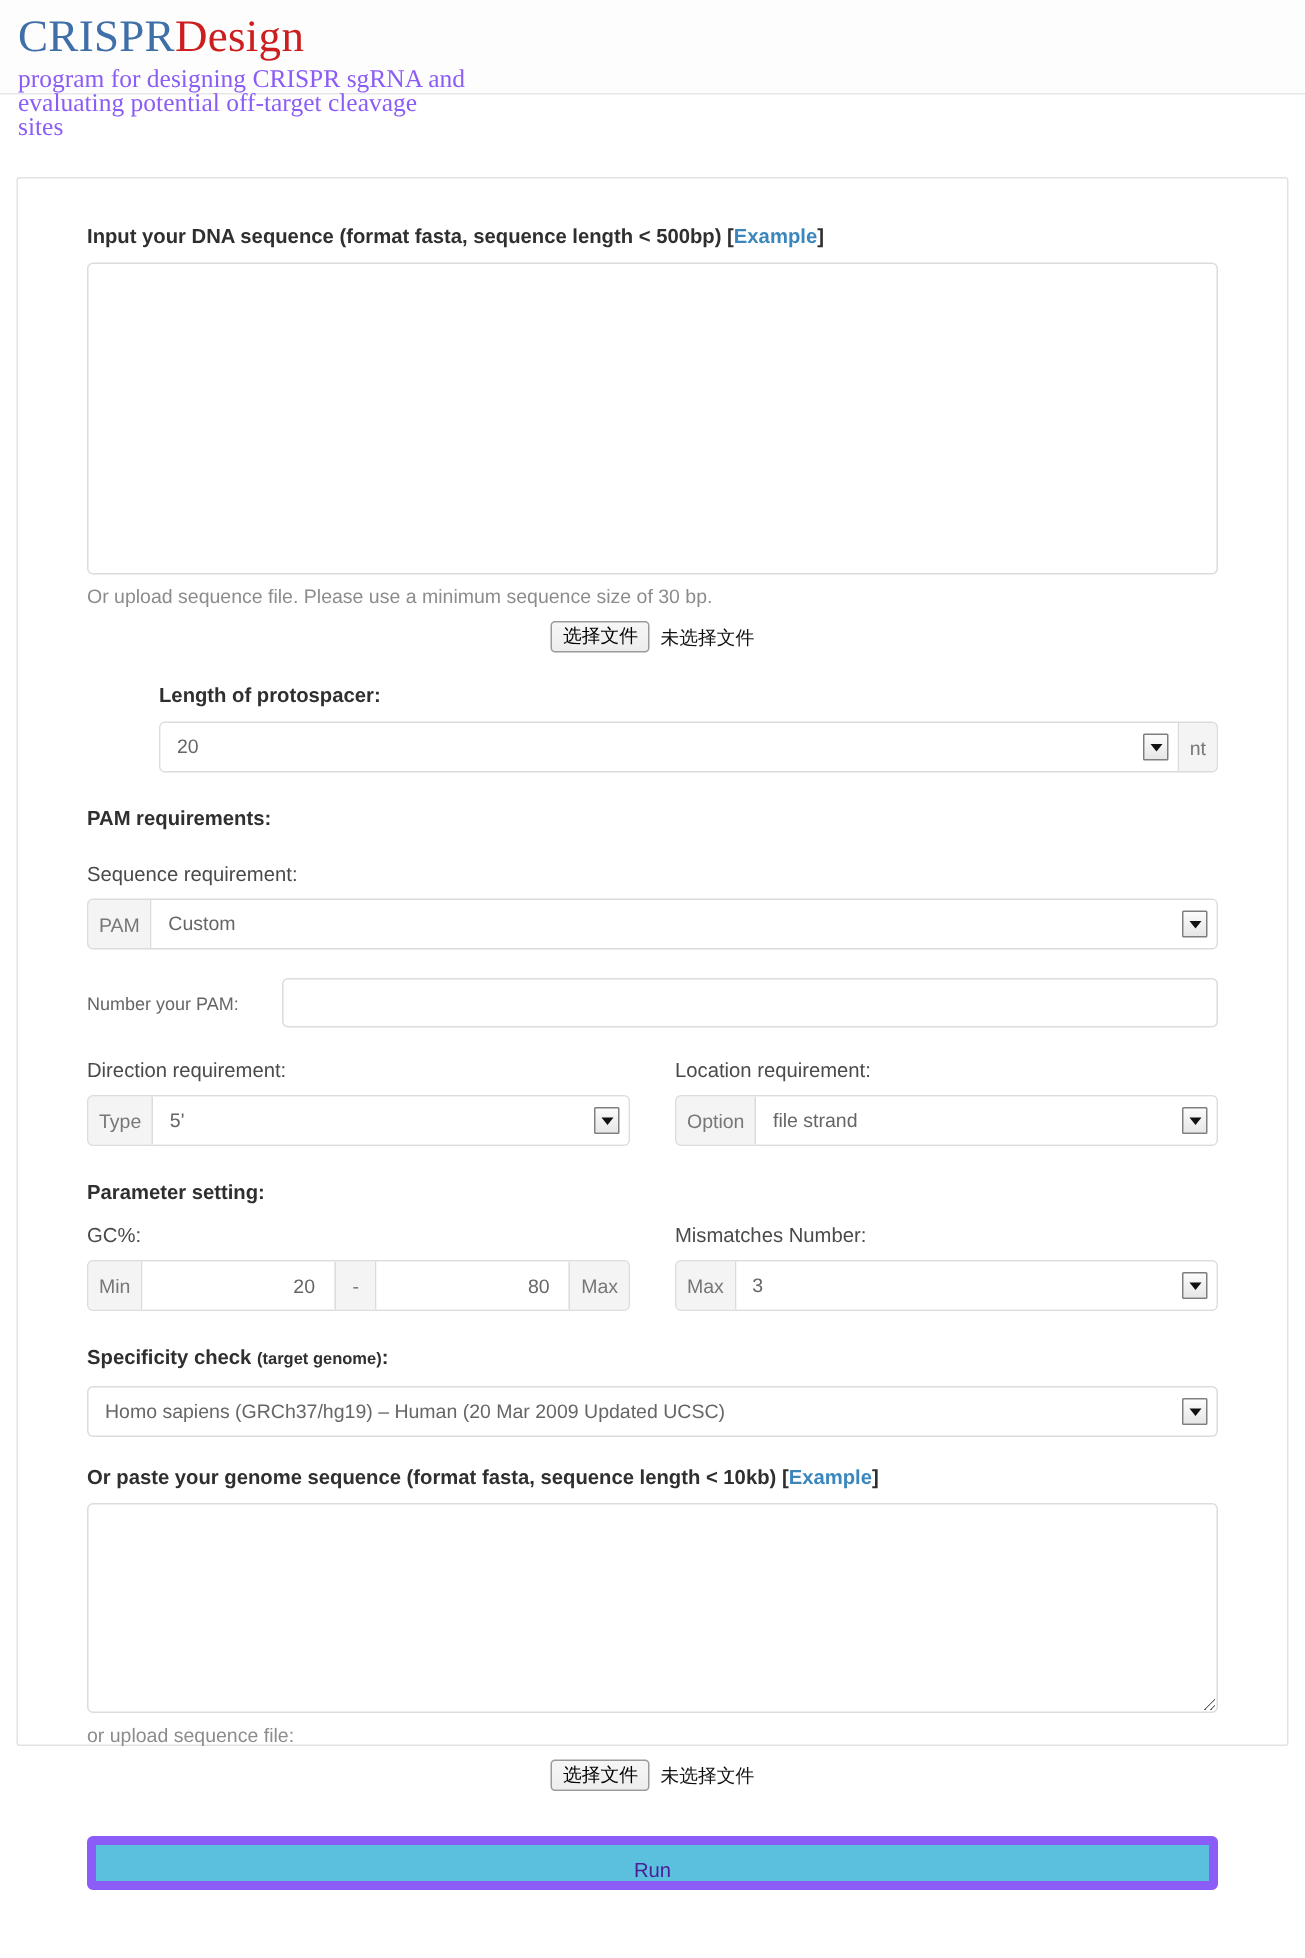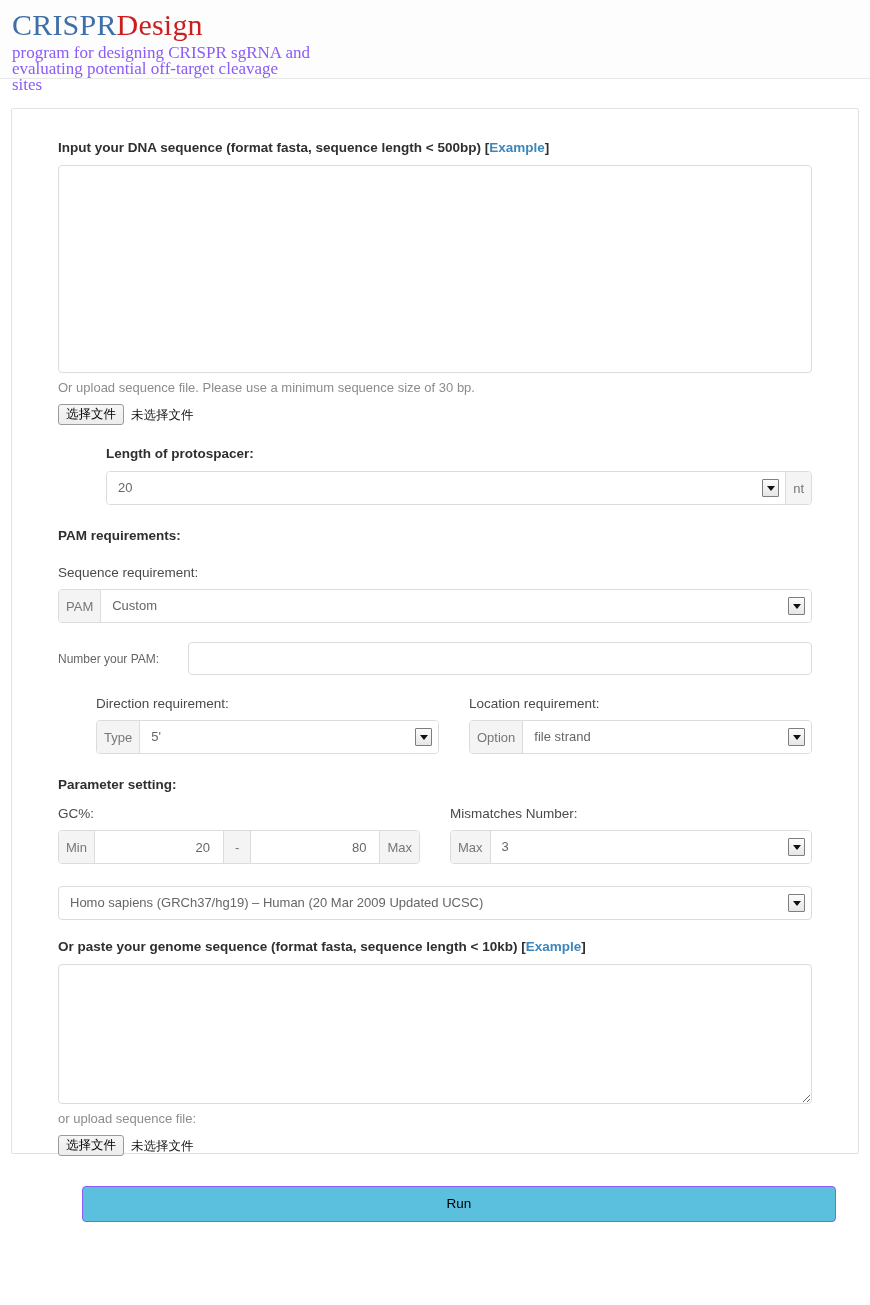--- a/index.html
+++ b/index.html
@@ -7,21 +7,21 @@
     margin: 0; padding: 0;
     width: 870px; height: 1305px;
     background: #ffffff;
     font-family: "Liberation Sans", sans-serif;
     color: #333;
     overflow: hidden;
   }
 
   
   .site-header {
-    height: 79px;
+    height: 63px;
     border-bottom: 1px solid #e8e8e8;
     background: #fdfdfd;
     padding: 8px 0 14px 12px;
     position: relative;
   }
   .logo {
     font-family: "Liberation Serif", serif;
     font-size: 30px;
     line-height: 34px;
     letter-spacing: .2px;
@@ -35,21 +35,21 @@
     line-height: 16px;
     color: #8b5cf6;
     margin-top: 3px;
     max-width: 300px;
   }
 
   
   .panel {
     position: absolute;
     left: 11px;
-    top: 108px;
+    top: 118px;
     width: 848px;
     height: 1046px;
     border: 1px solid #e2e2e2;
     background: #fff;
     border-radius: 2px;
   }
   .panel-inner { padding: 30px 46px 0 46px; }
 
   .lbl-bold {
     font-size: 13.5px;
@@ -92,21 +92,21 @@
   .ta-genome { height: 140px; resize: vertical; }
 
   .helper {
     font-size: 13px;
     color: #8c8c8c;
     margin: 7px 0 8px 0;
     line-height: 16px;
   }
 
   
-  .file-row { margin: 0 0 4px 0; display: flex; align-items: center; }
+  .file-row { margin: 0 0 4px 0; display: flex; align-items: center; justify-content: center; }
   .file-btn {
     font-family: "Liberation Sans", sans-serif;
     font-size: 12.5px;
     color: #000;
     background: linear-gradient(#f6f6f6, #ededed);
     border: 1px solid #9a9a9a;
     border-radius: 3px;
     padding: 1px 7px 2px 7px;
     line-height: 16px;
     cursor: pointer;
@@ -235,30 +235,29 @@
     color: #555;
     padding: 0 10px;
   }
 
   
   .run-btn {
     display: block;
     width: 100%;
     height: 36px;
     background: #5bc0de;
-    border: 1px solid #8b5cf6;
-    border-radius: 4px;
-    color: #000000;
+    border: 6px solid #8b5cf6;
+    border-radius: 4px;
+    color: #4c1d95;
     font-family: "Liberation Sans", sans-serif;
     font-size: 13.5px;
     line-height: 34px;
     text-align: center;
     cursor: pointer;
     margin-top: 30px;
-    margin-left: 24px;
   }
 </style>
 </head>
 <body>
 
 <div class="site-header">
   <div class="logo">
     <span class="part-a">CRISPR</span><span class="part-b">Design</span>
   </div>
   <div class="tagline">
@@ -304,21 +303,21 @@
           <span class="sel-val">Custom</span>
           <span class="arrow-box"></span>
         </div>
       </div>
 
       <div class="pam-row">
         <div class="pam-lbl">Number your PAM:</div>
         <input class="pam-input" type="text" placeholder="" style="">
       </div>
 
-      <div class="row2" style="margin-top:20px;margin-left:38px;">
+      <div class="row2" style="margin-top:20px;">
         <div class="col">
           <div class="lbl-norm">Direction requirement:</div>
           <div class="igroup">
             <div class="addon addon-l">Type</div>
             <div class="selwrap">
               <span class="sel-val">5'</span>
               <span class="arrow-box"></span>
             </div>
           </div>
         </div>
@@ -355,20 +354,24 @@
             <div class="selwrap">
               <span class="sel-val">3</span>
               <span class="arrow-box"></span>
             </div>
           </div>
         </div>
       </div>
     </div>
 
     <div class="sec" style="margin-top:22px;">
+      <div class="lbl-bold">
+        <span>Specificity check</span>
+        <span class="lbl-tiny-bold">(target genome)</span><span>:</span>
+      </div>
       <div class="sel-solo">
         <span class="sel-val">Homo sapiens (GRCh37/hg19) – Human (20 Mar 2009 Updated UCSC)</span>
         <span class="arrow-box"></span>
       </div>
     </div>
 
     <div class="sec" style="margin-top:18px;">
       <div class="lbl-bold">
         <span>Or paste your genome sequence (format fasta, sequence length &lt; 10kb)</span>
         <span class="brk">[</span><span class="ex-link">Example</span><span class="brk">]</span>

